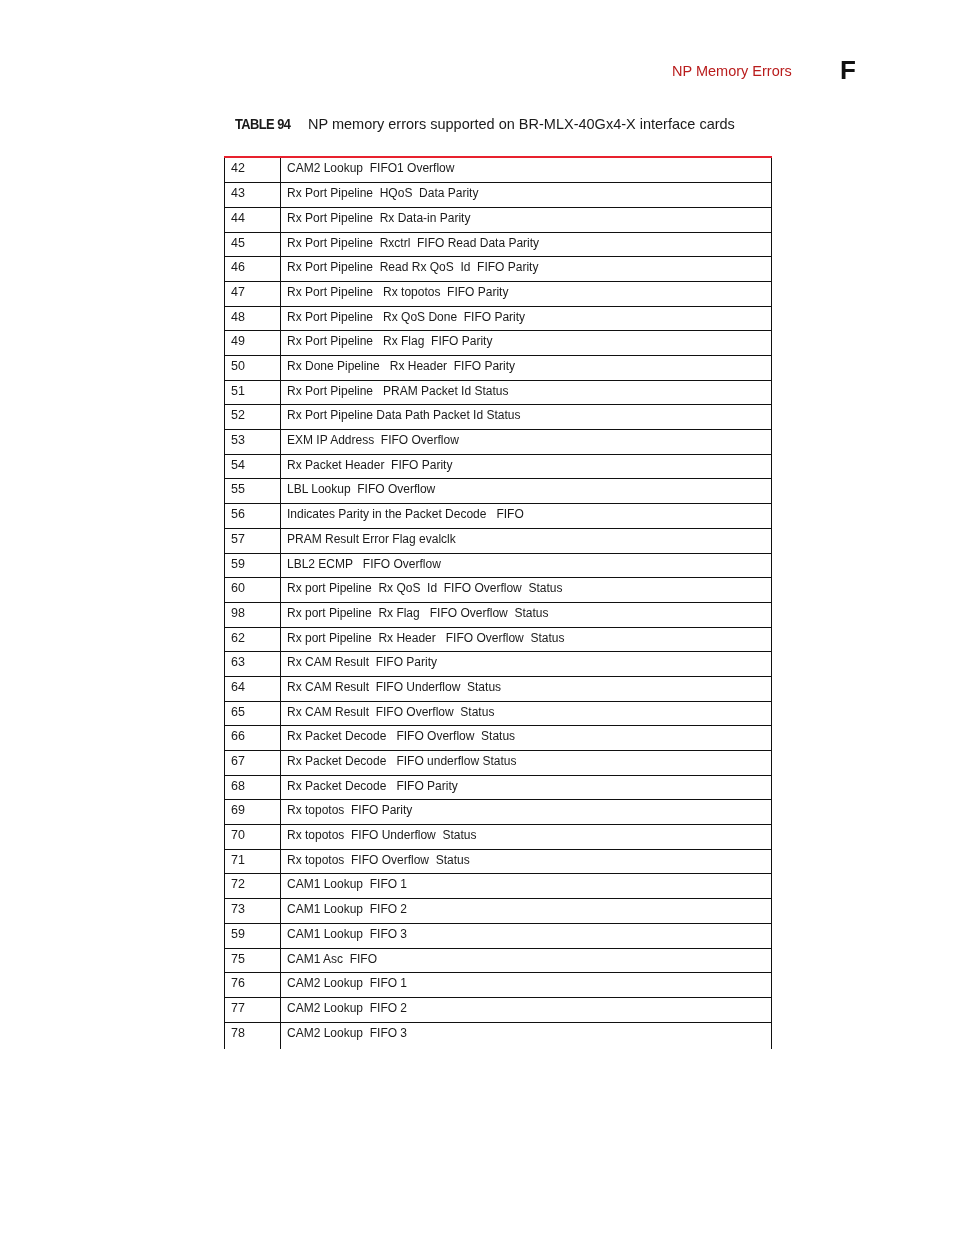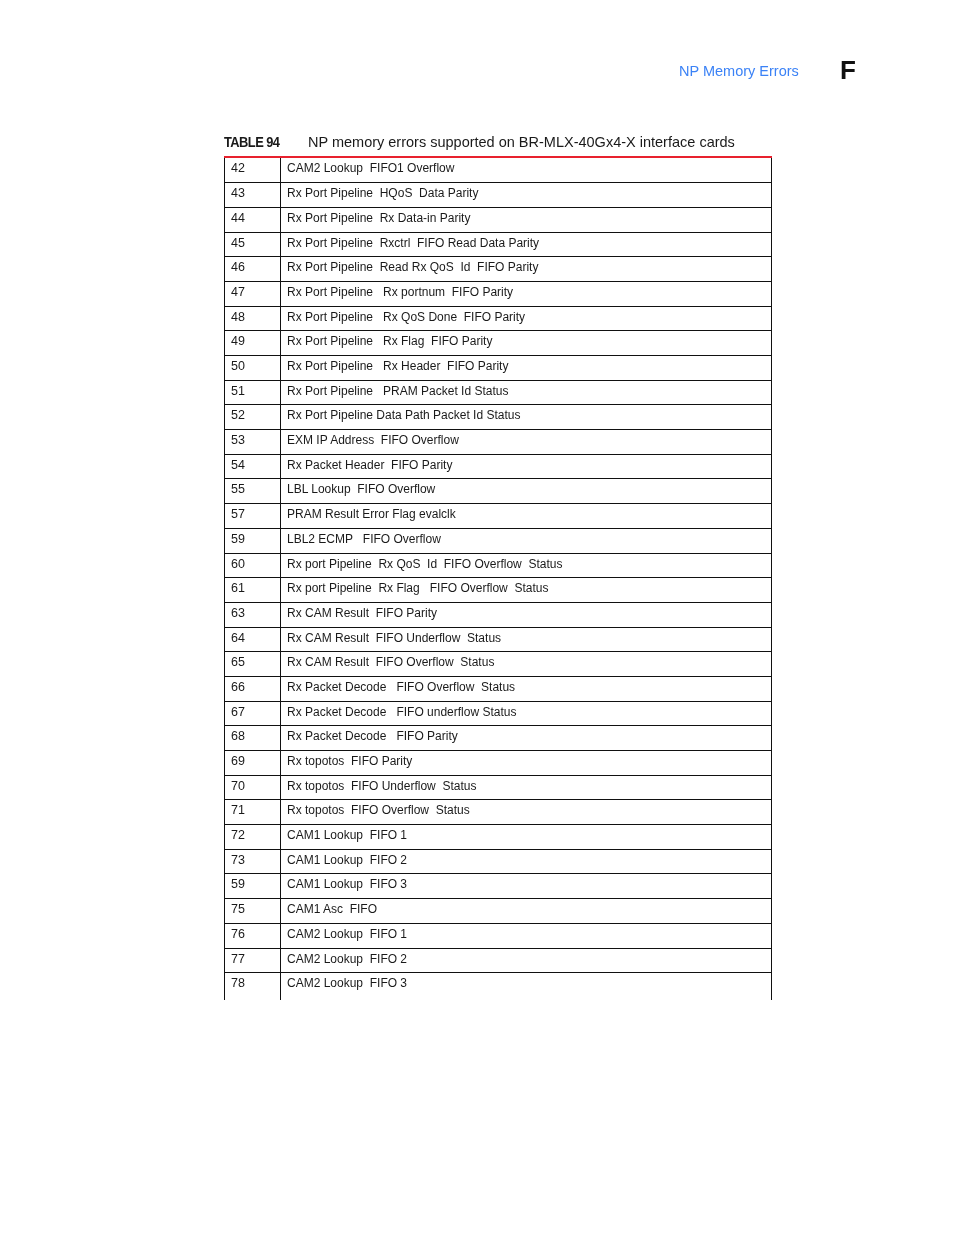--- a/index.html
+++ b/index.html
@@ -13,37 +13,37 @@
       position: relative;
       overflow: hidden;
       font-family: "Liberation Sans", "DejaVu Sans", sans-serif;
       color: #1a1a1a;
     }
     .running-header {
       position: absolute;
       top: 63px;
       left: 672px;
       font-size: 14.5px;
-      color: #3b82f6;
-      margin-left: 7px;
+      color: #b91c1c;
     }
     .chapter-letter {
       position: absolute;
       top: 55px;
       left: 840px;
       font-size: 26px;
       font-weight: bold;
       color: #111;
     }
     .table-caption {
       position: absolute;
-      top: 134px;
+      top: 116px;
       left: 224px;
       font-size: 14.5px;
       white-space: nowrap;
+      text-align: center;
     }
     .table-caption .label {
       font-weight: bold;
       font-size: 14px;
       letter-spacing: -0.6px;
       display: inline-block;
       width: 84px;
       transform: scaleX(0.92);
       transform-origin: left;
     }
@@ -113,33 +113,33 @@
         <tr>
           <td class="num">45</td>
           <td>Rx Port Pipeline  Rxctrl  FIFO Read Data Parity</td>
         </tr>
         <tr>
           <td class="num">46</td>
           <td>Rx Port Pipeline  Read Rx QoS  Id  FIFO Parity</td>
         </tr>
         <tr>
           <td class="num">47</td>
-          <td>Rx Port Pipeline   Rx portnum  FIFO Parity</td>
+          <td>Rx Port Pipeline   Rx topotos  FIFO Parity</td>
         </tr>
         <tr>
           <td class="num">48</td>
           <td>Rx Port Pipeline   Rx QoS Done  FIFO Parity</td>
         </tr>
         <tr>
           <td class="num">49</td>
           <td>Rx Port Pipeline   Rx Flag  FIFO Parity</td>
         </tr>
         <tr>
           <td class="num">50</td>
-          <td>Rx Port Pipeline   Rx Header  FIFO Parity</td>
+          <td>Rx Done Pipeline   Rx Header  FIFO Parity</td>
         </tr>
         <tr>
           <td class="num">51</td>
           <td>Rx Port Pipeline   PRAM Packet Id Status</td>
         </tr>
         <tr>
           <td class="num">52</td>
           <td>Rx Port Pipeline Data Path Packet Id Status</td>
         </tr>
         <tr>
@@ -148,34 +148,42 @@
         </tr>
         <tr>
           <td class="num">54</td>
           <td>Rx Packet Header  FIFO Parity</td>
         </tr>
         <tr>
           <td class="num">55</td>
           <td>LBL Lookup  FIFO Overflow</td>
         </tr>
         <tr>
+          <td class="num">56</td>
+          <td>Indicates Parity in the Packet Decode   FIFO</td>
+        </tr>
+        <tr>
           <td class="num">57</td>
           <td>PRAM Result Error Flag evalclk</td>
         </tr>
         <tr>
           <td class="num">59</td>
           <td>LBL2 ECMP   FIFO Overflow</td>
         </tr>
         <tr>
           <td class="num">60</td>
           <td>Rx port Pipeline  Rx QoS  Id  FIFO Overflow  Status</td>
         </tr>
         <tr>
-          <td class="num">61</td>
+          <td class="num">98</td>
           <td>Rx port Pipeline  Rx Flag   FIFO Overflow  Status</td>
+        </tr>
+        <tr>
+          <td class="num">62</td>
+          <td>Rx port Pipeline  Rx Header   FIFO Overflow  Status</td>
         </tr>
         <tr>
           <td class="num">63</td>
           <td>Rx CAM Result  FIFO Parity</td>
         </tr>
         <tr>
           <td class="num">64</td>
           <td>Rx CAM Result  FIFO Underflow  Status</td>
         </tr>
         <tr>

